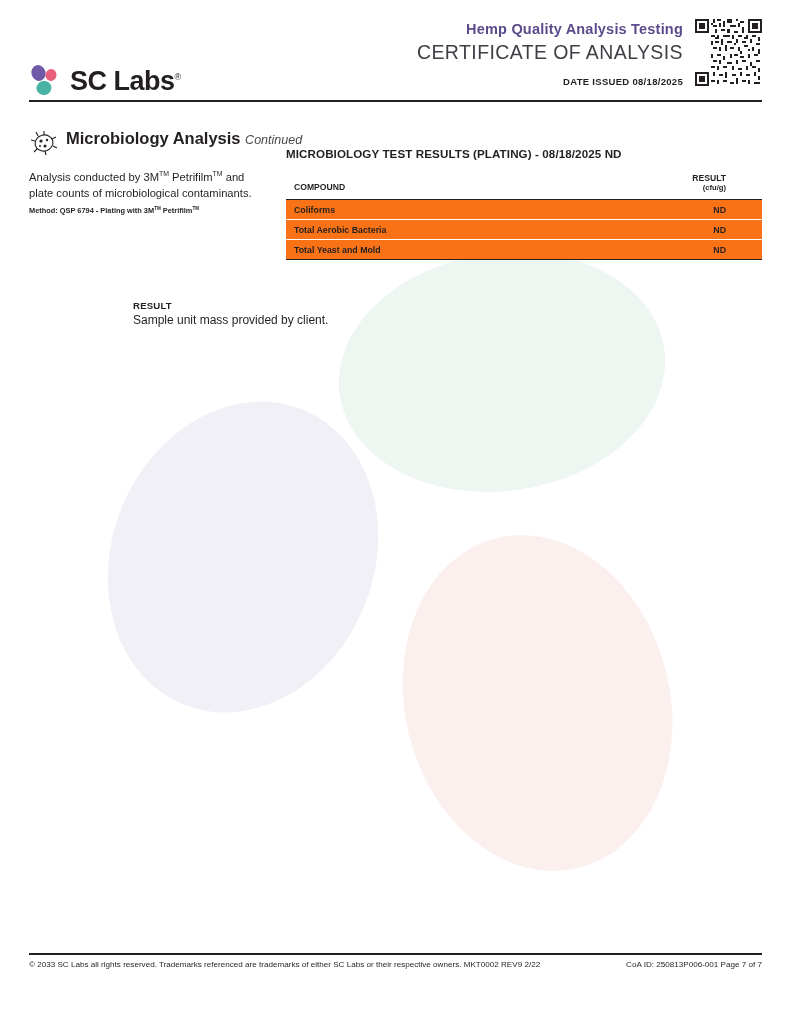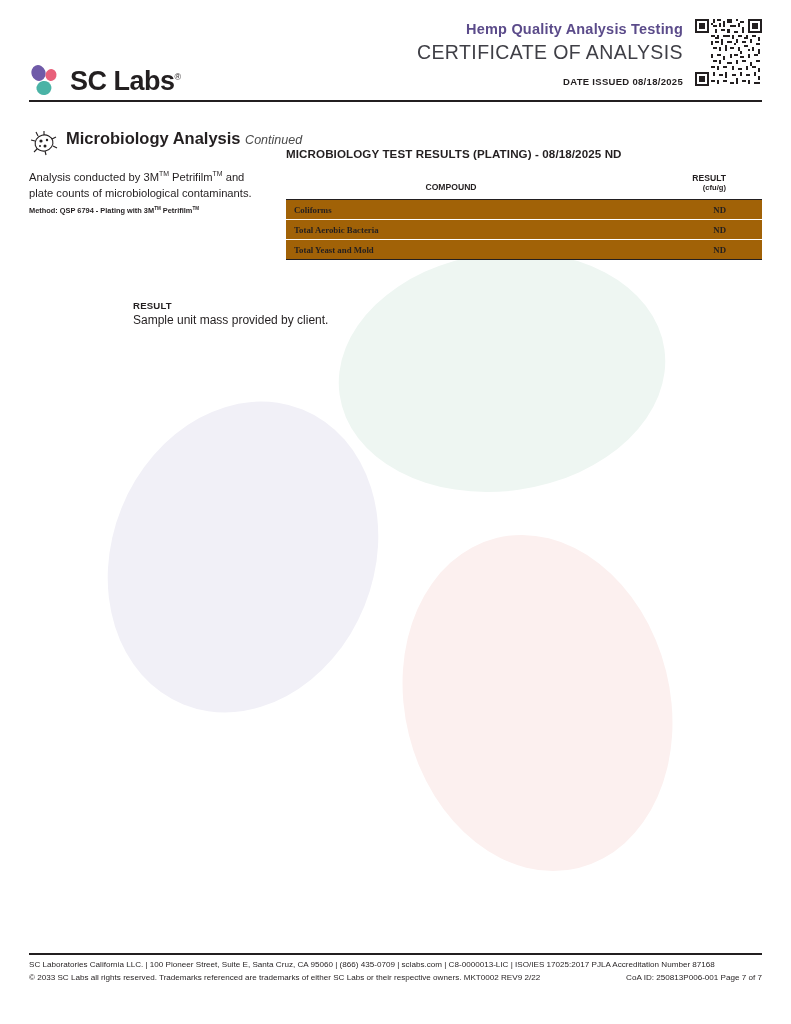--- a/index.html
+++ b/index.html
@@ -206,21 +206,21 @@
     margin-top: 12px;
   }
   table.res {
     border-collapse: collapse;
     width: 476px;
     table-layout: fixed;
   }
   table.res th {
     font-size: 8.6px;
     font-weight: bold;
-    text-align: center;
+    text-align: left;
     padding: 4px 8px 7px 8px;
     border-bottom: 1.5px solid #231f20;
     vertical-align: bottom;
     color: #231f20;
   }
   table.res th.right {
     text-align: right;
     padding-right: 36px;
   }
   table.res th .unit {
@@ -228,21 +228,21 @@
     font-size: 7.6px;
     font-weight: bold;
   }
   table.res td {
     font-size: 8.8px;
     font-weight: bold;
     padding: 4.5px 8px;
     border-bottom: 1px solid #ffffff;
     color: #231f20;
   }
-  table.res tr.row td { background: #a16207; font-family: Liberation Serif, serif; }
+  table.res tr.row td { background: #f97316; }
   table.res td.right {
     text-align: right;
     padding-right: 36px;
   }
   table.res tr.last td { border-bottom: 1.5px solid #231f20; }
 
   
   .footer-rule {
     position: absolute;
     left: 29px;
@@ -467,20 +467,19 @@
         <tr class="row last">
           <td>Total Yeast and Mold</td>
           <td class="right">ND</td>
         </tr>
       </tbody>
     </table>
   </div>
 
   <div class="footer-rule"></div>
   <div class="footer">
-    <div>SC Laboratories California LLC. | 100 Pioneer Street, Suite E, Santa Cruz, CA 95060 | (866) 435-0709 | sclabs.com | C8-0000013-LIC | ISO/IES 17025:2017 PJLA Accreditation Number 87168</div>
     <div class="row2">
       <span>© 2033 SC Labs all rights reserved. Trademarks referenced are trademarks of either SC Labs or their respective owners. MKT0002 REV9 2/22</span>
       <span>CoA ID: 250813P006-001  Page 7 of 7</span>
     </div>
   </div>
 
 </div>
 
 </body></html>

